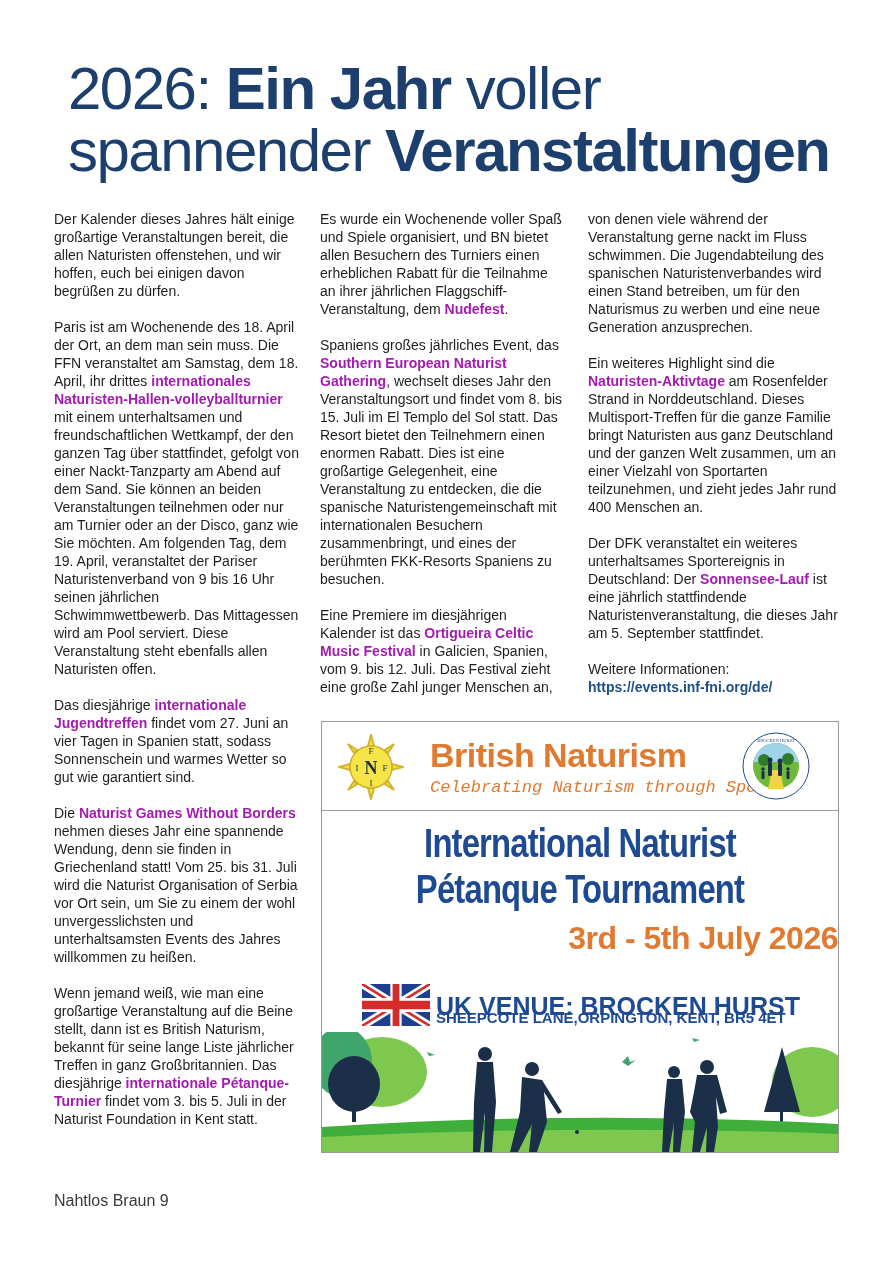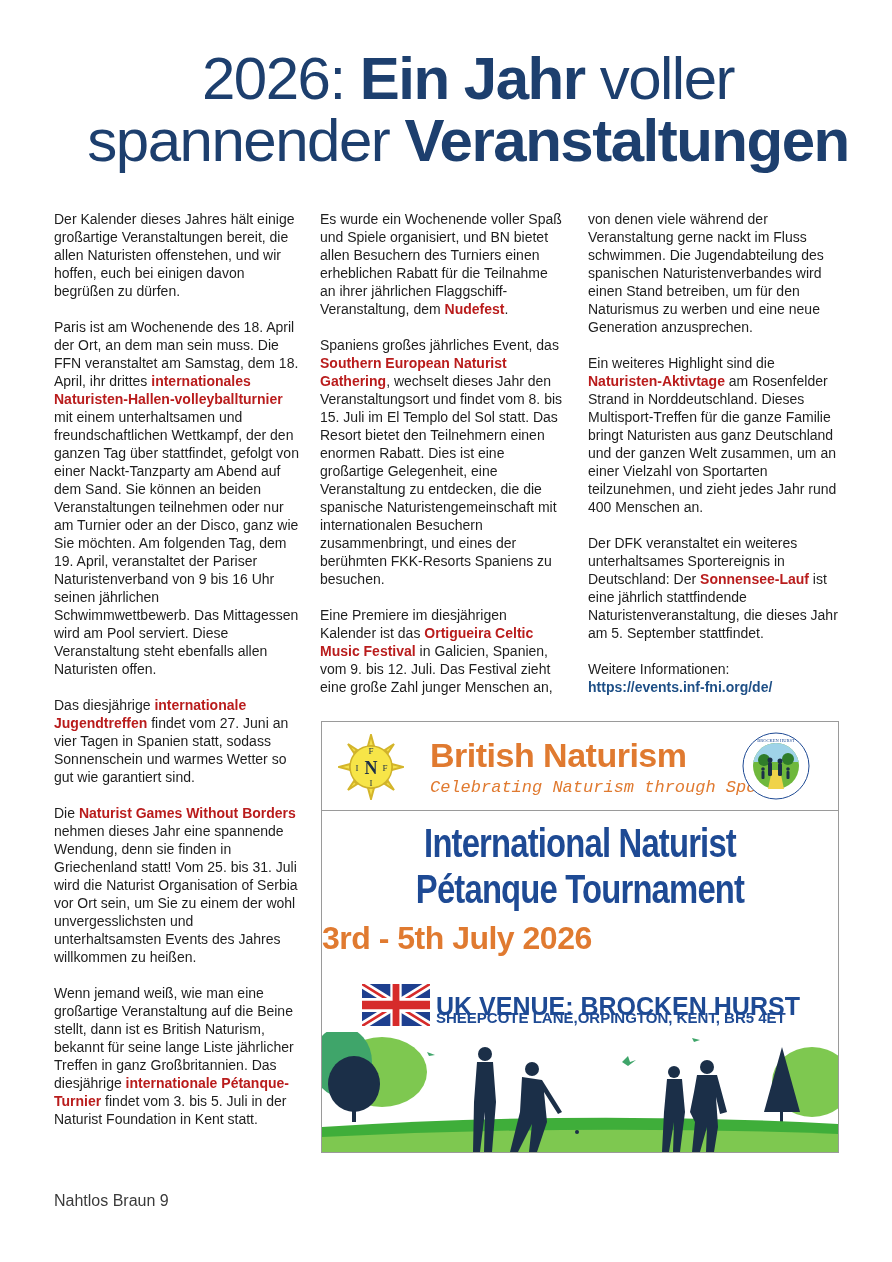--- a/index.html
+++ b/index.html
@@ -10,53 +10,53 @@
            font-size: 60px; line-height: 62px; letter-spacing: -1.5px; }
   .title .light { font-weight: normal; transform: scaleX(0.92); }
   .title .bold { font-weight: bold; }
   .title-line { display: block; white-space: nowrap; }
   .col { position: absolute; top: 210px; width: 245px;
          font-size: 14px; line-height: 18px; color: #1e1e1e; }
   .col p { margin: 0 0 18px 0; }
   .col-1 { left: 54px; }
   .col-2 { left: 320px; }
   .col-3 { left: 588px; width: 255px; }
-  .hl { color: #b91c1c; font-weight: bold; }
+  .hl { color: #a21caf; font-weight: bold; }
   .link { color: #1e4f86; font-weight: bold; text-decoration: none; }
   .footer { position: absolute; left: 54px; top: 1192px; font-size: 16px; color: #3a3a3a; }
 
   
   .poster { position: absolute; left: 321px; top: 721px; width: 516px; height: 430px;
             border: 1px solid #9a9a9a; background: #fff; overflow: hidden; }
   .poster-top { position: absolute; left: 0; top: 0; width: 516px; height: 88px;
                 border-bottom: 1px solid #9a9a9a; }
   .inf-logo { position: absolute; left: 16px; top: 12px; width: 66px; height: 66px; }
   .bn-title { position: absolute; left: 108px; top: 14px; font-size: 34px; font-weight: bold;
               color: #e07a30; letter-spacing: -0.5px; white-space: nowrap; }
   .bn-sub { position: absolute; left: 108px; top: 56px; font-size: 17px; font-style: italic;
             color: #e07a30; white-space: nowrap; font-family: Liberation Mono, monospace; }
   .bh-logo { position: absolute; left: 420px; top: 10px; width: 68px; height: 68px; }
   .p-title { position: absolute; left: 0; width: 516px; text-align: center; color: #1e4a94;
              font-weight: bold; font-size: 40px; line-height: 42px; letter-spacing: -1px;
              transform: scaleX(0.82); white-space: nowrap; }
   .p-t1 { top: 100px; }
   .p-t2 { top: 146px; }
-  .p-date { position: absolute; left: 0; top: 198px; width: 516px; text-align: left;
+  .p-date { position: absolute; left: 0; top: 198px; width: 516px; text-align: right;
             color: #e07a30; font-weight: bold; font-size: 32px; letter-spacing: -0.5px; white-space: nowrap; }
   .uk-flag { position: absolute; left: 40px; top: 262px; width: 68px; height: 42px; }
   .venue { position: absolute; left: 114px; top: 258px; color: #1e4a94; font-weight: bold;
            font-size: 25px; white-space: nowrap; margin-top: 12px; }
   .address { position: absolute; left: 114px; top: 287px; color: #1e4a94; font-weight: bold;
              font-size: 15px; white-space: nowrap; }
   .scene { position: absolute; left: 0; top: 310px; width: 516px; height: 120px; }
 </style>
 </head>
 <body>
 
-<h1 class="title" style="margin:4px;text-align:center;">
+<h1 class="title" style="margin:14px;">
   <span class="title-line"><span class="light">2026: </span><span class="bold">Ein Jahr</span><span class="light"> voller</span></span>
   <span class="title-line"><span class="light">spannender </span><span class="bold">Veranstaltungen</span></span>
 </h1>
 
 <div class="col col-1">
   <p>Der Kalender dieses Jahres hält einige großartige Veranstaltungen bereit, die allen Naturisten offenstehen, und wir hoffen, euch bei einigen davon begrüßen zu dürfen.</p>
   <p><span>Paris ist am Wochenende des 18. April der Ort, an dem man sein muss. Die FFN veranstaltet am Samstag, dem 18. April, ihr drittes </span><span class="hl">internationales Naturisten-Hallen-volleyballturnier</span><span> mit einem unterhaltsamen und freundschaftlichen Wettkampf, der den ganzen Tag über stattfindet, gefolgt von einer Nackt-Tanzparty am Abend auf dem Sand. Sie können an beiden Veranstaltungen teilnehmen oder nur am Turnier oder an der Disco, ganz wie Sie möchten. Am folgenden Tag, dem 19. April, veranstaltet der Pariser Naturistenverband von 9 bis 16 Uhr seinen jährlichen Schwimmwettbewerb. Das Mittagessen wird am Pool serviert. Diese Veranstaltung steht ebenfalls allen Naturisten offen.</span></p>
   <p><span>Das diesjährige </span><span class="hl">internationale Jugendtreffen</span><span> findet vom 27. Juni an vier Tagen in Spanien statt, sodass Sonnenschein und warmes Wetter so gut wie garantiert sind.</span></p>
   <p><span>Die </span><span class="hl">Naturist Games Without Borders</span><span> nehmen dieses Jahr eine spannende Wendung, denn sie finden in Griechenland statt! Vom 25. bis 31. Juli wird die Naturist Organisation of Serbia vor Ort sein, um Sie zu einem der wohl unvergesslichsten und unterhaltsamsten Events des Jahres willkommen zu heißen.</span></p>
   <p><span>Wenn jemand weiß, wie man eine großartige Veranstaltung auf die Beine stellt, dann ist es British Naturism, bekannt für seine lange Liste jährlicher Treffen in ganz Großbritannien. Das diesjährige </span><span class="hl">internationale Pétanque-Turnier</span><span> findet vom 3. bis 5. Juli in der Naturist Foundation in Kent statt.</span></p>

